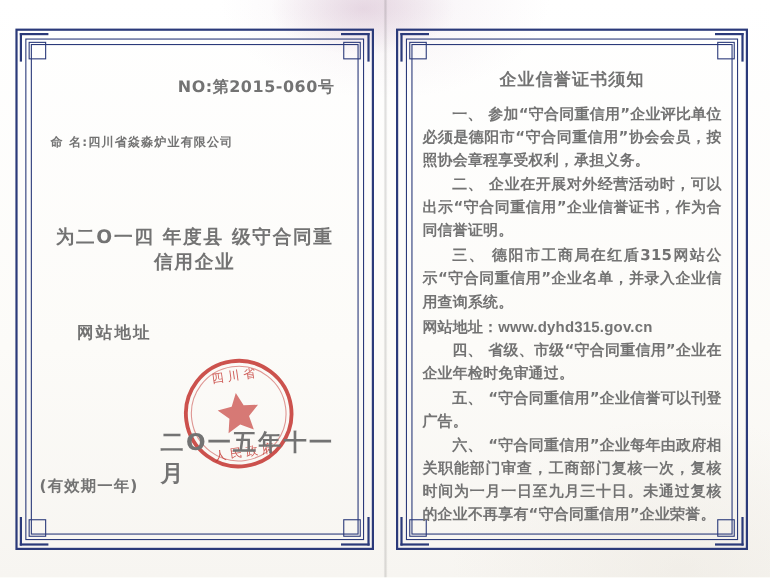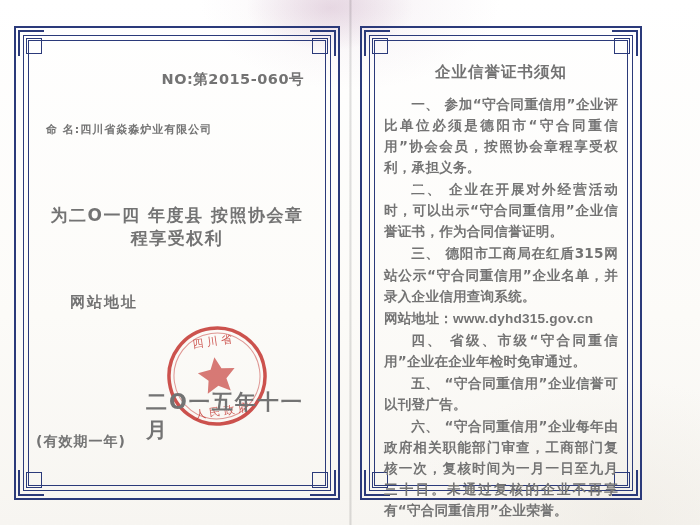--- a/index.html
+++ b/index.html
@@ -39,21 +39,21 @@
     height: 525px;
     background: linear-gradient(90deg, rgba(0,0,0,0.05), rgba(0,0,0,0.12), rgba(0,0,0,0.03));
   }
   .page {
     position: absolute;
     top: 26px;
     height: 474px;
     box-sizing: border-box;
   }
   .page-left  { left: 14px;  width: 326px; }
-  .page-right { left: 360px; width: 282px; }
+  .page-right { left: 360px; width: 320px; }
 
   
   .frame-outer {
     position: absolute;
     inset: 0;
     border: 2px solid #2b3a7a;
   }
   .frame-inner {
     position: absolute;
     inset: 9px;
@@ -221,21 +221,21 @@
     <div class="corner-box tl"></div>
     <div class="corner-box tr"></div>
     <div class="corner-box bl"></div>
     <div class="corner-box br"></div>
 
     <div class="content">
       <div class="no-line">NO:第2015-060号</div>
 
       <div class="company-line">命 名:四川省焱淼炉业有限公司</div>
 
-      <div class="award-line">为二О一四 年度县 按照协会章程享受权利</div>
+      <div class="award-line">为二О一四 年度县 级守合同重信用企业</div>
 
       <div class="issue-line">网站地址</div>
 
       <div class="seal">
         <svg width="106" height="106" viewBox="0 0 106 106" aria-hidden="true">
           <g transform="rotate(-8 53 53)">
             <circle cx="53" cy="53" r="48" fill="none" stroke="#c3342f" stroke-width="3.5" opacity="0.85"></circle>
             <circle cx="53" cy="53" r="43" fill="none" stroke="#c3342f" stroke-width="1" opacity="0.5"></circle>
             <path d="M53 34 l5.5 12 13 1.5 -9.5 9 2.6 12.8 -11.6 -6.4 -11.6 6.4 2.6 -12.8 -9.5 -9 13 -1.5 z" fill="#c3342f" opacity="0.65"></path>
             <text x="53" y="22" fill="#c3342f" opacity="0.8" font-size="11" text-anchor="middle" font-family="DejaVu Sans, sans-serif">四 川 省</text>

